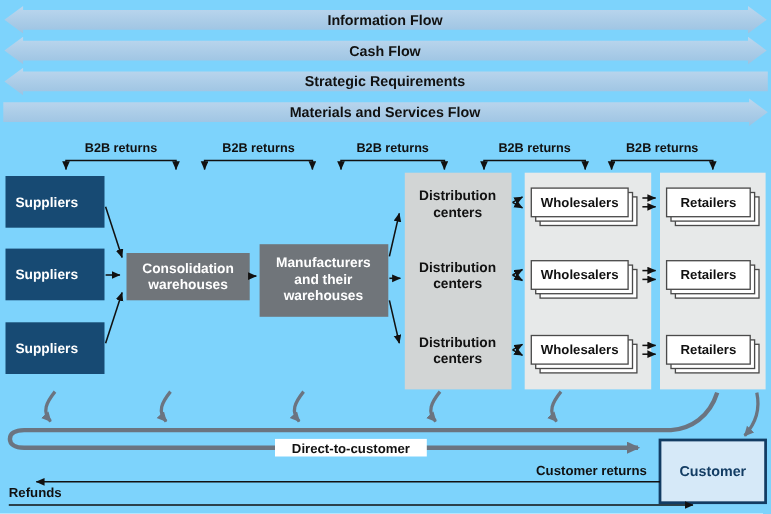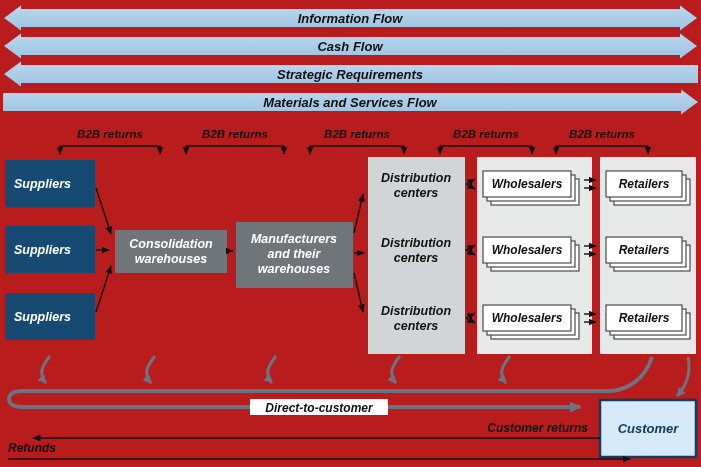--- a/index.html
+++ b/index.html
@@ -1,22 +1,21 @@
 <!DOCTYPE html>
 <html><head>
 <meta charset="utf-8">
 <style>
   html, body { margin: 0; padding: 0; background: #ffffff; }
   .canvas {
     width: 701px; height: 467px;
     position: relative;
-    background: #b91c1c;
+    background: #7dd3fc;
     font-family: "Liberation Sans", sans-serif;
     overflow: hidden;
-    font-style: italic;
   }
   svg { display: block; }
   text {
     font-family: "Liberation Sans", sans-serif;
     fill: #111111;
   }
   .flow-label { font-size: 13px; font-weight: bold; }
   .b2b-label  { font-size: 11.5px; font-weight: bold; }
   .box-label-white { font-size: 12.5px; font-weight: bold; fill: #ffffff; }
   .box-label-dark  { font-size: 12.5px; font-weight: bold; fill: #111111; }

